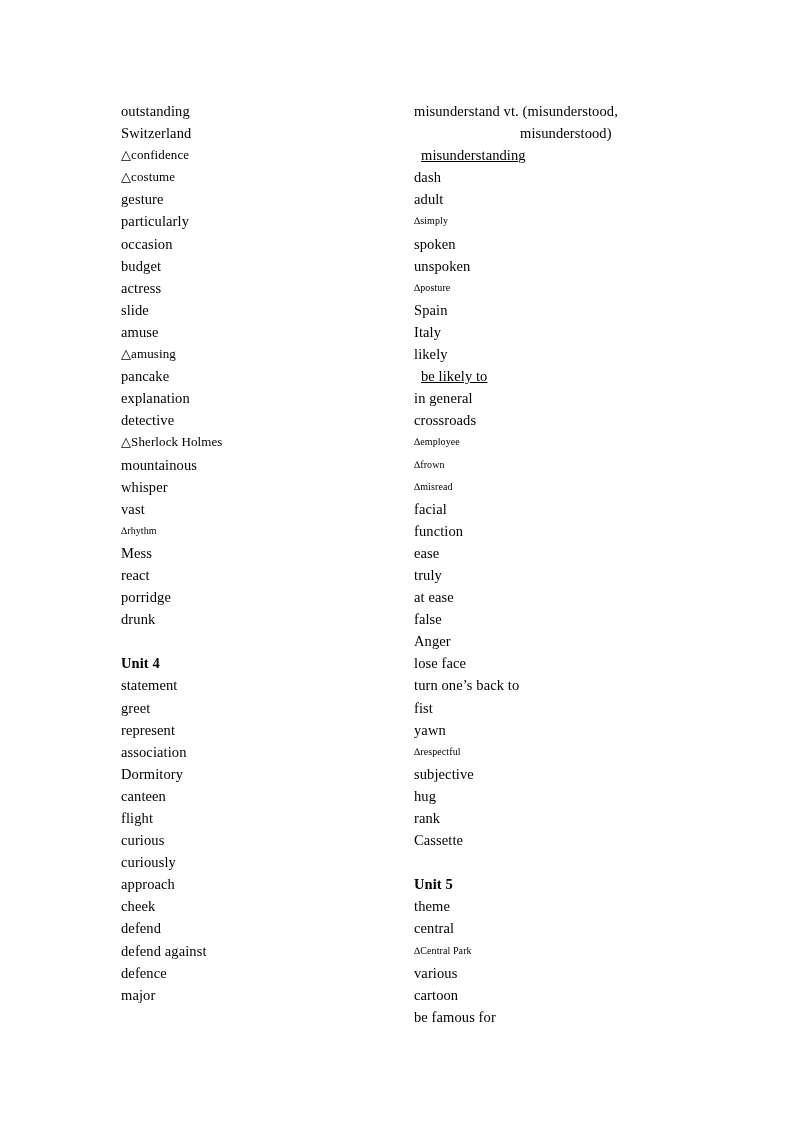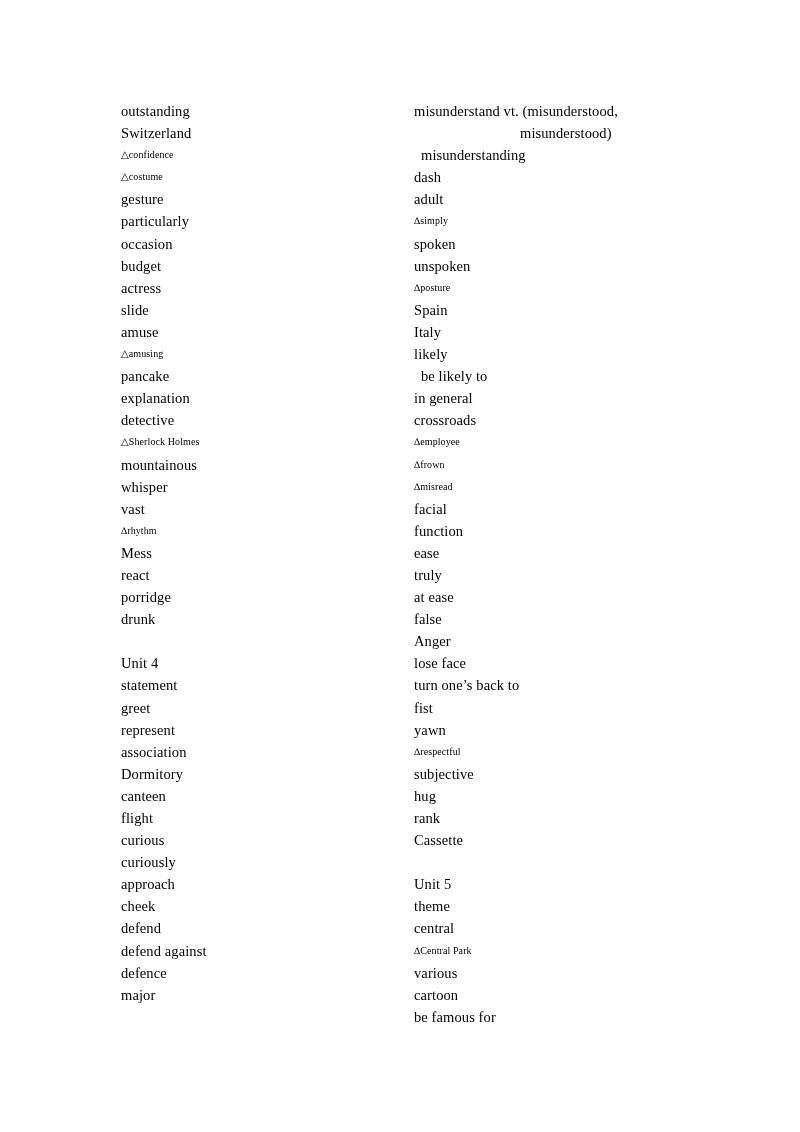--- a/index.html
+++ b/index.html
@@ -34,32 +34,33 @@
   .col-left  { left: 121px; width: 270px; }
   .col-right { left: 414px; width: 300px; }
 
   .word-line {
     font-size: 14.5px;
     line-height: 22.1px;
     white-space: pre;
     letter-spacing: 0.1px;
   }
   .word-line.unit {
-    font-weight: normal;
+    font-weight: bold;
   }
   .word-line.indent {
     padding-left: 7px;
+    text-decoration: underline;
   }
   .word-line.blank {
     height: 22.1px;
   }
   .word-line.cont {
     padding-left: 106px;
   }
-  .tri-big   { font-size: 10px; }
+  .tri-big   { font-size: 13px; }
   .tri-small { font-size: 10px; }
 </style>
 </head>
 <body>
 
 <div class="page">
   <div class="columns">
     <div class="col col-left">
         <div class="word-line">outstanding</div>
         <div class="word-line">Switzerland</div>

